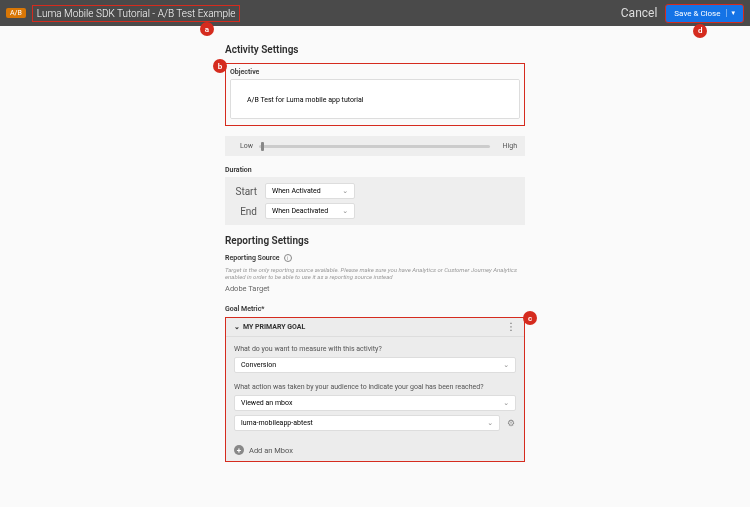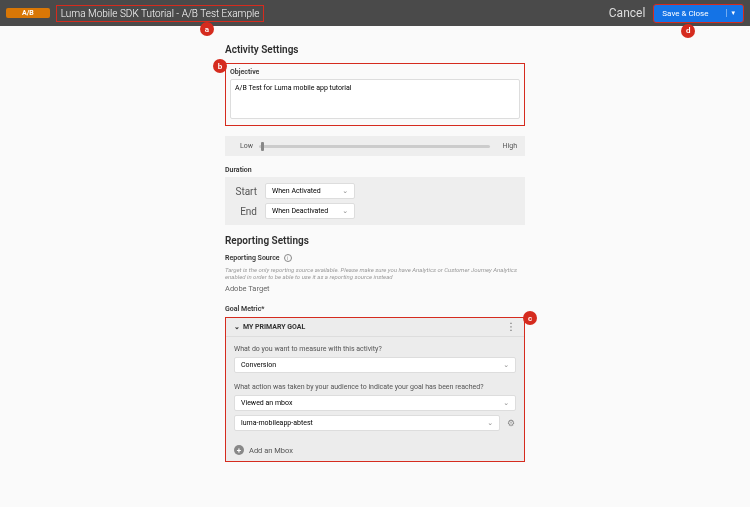--- a/index.html
+++ b/index.html
@@ -1,38 +1,38 @@
 <!DOCTYPE html>
 <html><head>
 <meta charset="utf-8">
 <style>
 * { box-sizing: border-box; margin: 0; padding: 0; font-family: -apple-system, BlinkMacSystemFont, "Segoe UI", Roboto, sans-serif; }
 body { background: #fafafa; width: 750px; height: 507px; overflow: hidden; font-size: 10px; }
 .header { background: #4a4a4a; height: 26px; display: flex; align-items: center; padding: 0 6px; color: #fff; position: relative; }
-.ab-badge { background: #d97706; color: #fff; font-size: 7px; font-weight: 700; padding: 1px 16px; border-radius: 2px; margin-right: 6px; }
+.ab-badge { background: #d97706; color: #fff; font-size: 7px; font-weight: 400; padding: 1px 4px; border-radius: 2px; margin-right: 6px; }
 .title-box { border: 1.5px solid #d52b1e; padding: 2px 4px; font-size: 10px; font-weight: 300; }
 .steps { position: absolute; left: 50%; transform: translateX(-50%); display: flex; gap: 22px; align-items: center; height: 100%; }
 .step { font-size: 8px; display: flex; flex-direction: column; align-items: center; gap: 2px; color: #ccc; cursor: pointer; }
 .step.active { color: #5aa9ff; }
 .step-bar { width: 50px; height: 2px; background: #666; position: relative; }
 .step.active .step-bar { background: #5aa9ff; }
 .step-bar::after { content:''; position:absolute; left:50%; top:-1px; width:4px; height:4px; background:inherit; border-radius:50%; transform:translateX(-50%);}
 .header-right { margin-left: auto; display: flex; align-items: center; gap: 8px; }
 .cancel-link { color: #ddd; font-size: 12px; text-decoration: none; }
-.save-btn { background: #1473e6; color: #fff; font-size: 8px; padding: 4px 8px; border: 1.5px solid #d52b1e; border-radius: 3px; display:flex; align-items:center; gap:16px; cursor:pointer;}
+.save-btn { background: #1473e6; color: #fff; font-size: 8px; padding: 4px 8px; border: 1.5px solid #d52b1e; border-radius: 3px; display:flex; align-items:center; gap:4px; cursor:pointer;}
 .save-btn .chev { border-left:1px solid rgba(255,255,255,.4); padding-left:4px; margin-left:2px; font-size:7px;}
 .callout { position: absolute; width: 14px; height: 14px; background: #d52b1e; color: #fff; border-radius: 50%; font-size: 8px; font-weight: 600; display: flex; align-items: center; justify-content: center; z-index: 10; }
 .main { padding: 18px 0 0 0; display: flex; flex-direction: column; align-items: center; }
 .content { width: 300px; }
 h2 { font-size: 10px; font-weight: 600; margin-bottom: 8px; color: #2c2c2c; }
 .field-group { margin-bottom: 10px; }
 .field-label { font-size: 7px; font-weight: 600; color: #333; margin-bottom: 3px; }
 .objective-wrap { border: 1.5px solid #d52b1e; padding: 4px; position: relative; }
 .objective-wrap .field-label { margin: 0 0 3px 0; }
-.textarea { width: 100%; height: 40px; border: 1px solid #ddd; border-radius: 2px; font-size: 7px; padding: 4px; resize: none; background:#fff; font-family:inherit; }
+.textarea { width: 100%; height: 40px; border: 1px solid #ddd; border-radius: 2px; font-size: 7px; padding: 16px; resize: none; background:#fff; font-family:inherit; }
 .slider-row { background: #eee; padding: 6px 8px; display: flex; align-items: center; gap: 6px; }
 .slider-row span { font-size: 7px; color: #555; margin-left: 7px; }
 .slider { flex:1; height:3px; background:#ccc; border-radius:2px; position:relative; }
 .slider::before { content:''; position:absolute; left:2px; top:-3px; width:3px; height:9px; background:#888; border-radius:1px; }
 .duration-box { background: #eee; padding: 6px 8px; }
 .dur-row { display:flex; align-items:center; margin-bottom:4px; gap:8px; }
 .dur-row:last-child{margin-bottom:0;}
 .dur-label { font-size:10px; color:#555; width:24px; text-align:right; }
 .select { background:#fff; border:1px solid #ddd; border-radius:2px; font-size:7px; padding:3px 6px; width:90px; display:flex; justify-content:space-between; align-items:center; cursor:pointer; }
 .select.wide { width: 100%; }

